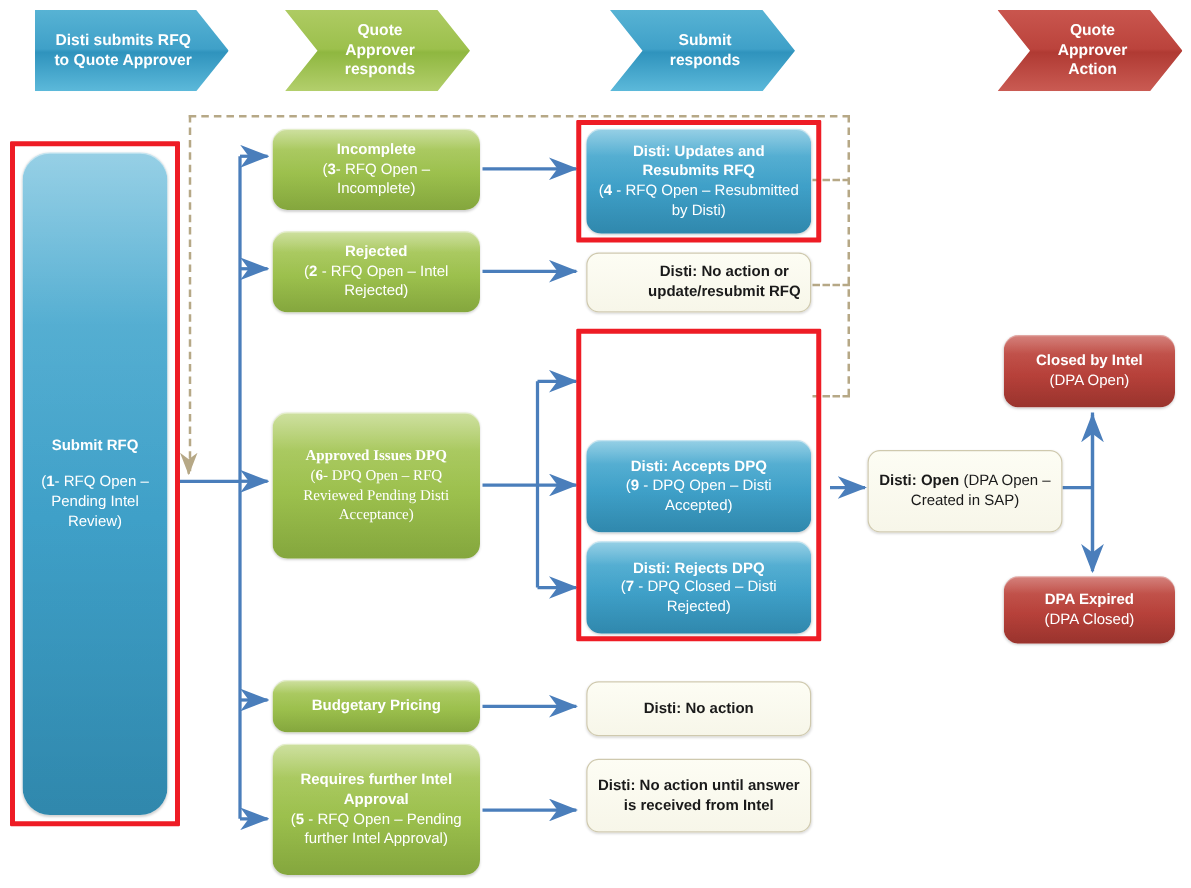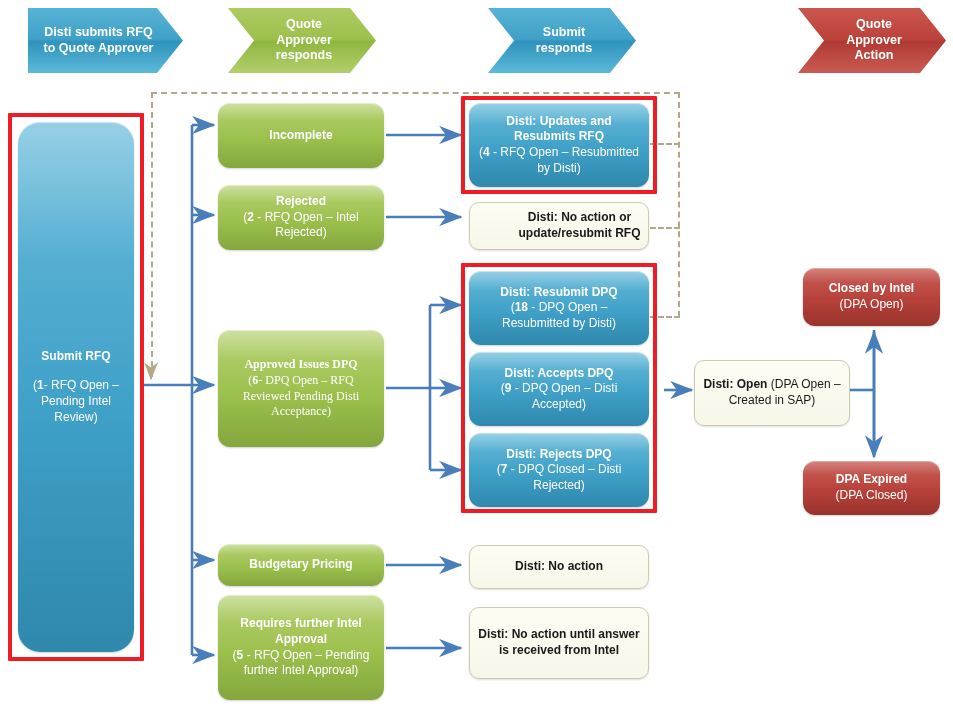--- a/index.html
+++ b/index.html
@@ -212,20 +212,23 @@
   <div class="node blue-node" style="left:18px; top:122px; width:116px; height:530px; border-radius:22px;">
     <div class="t1">Submit RFQ</div>
     <div style="height:14px"></div>
     <div class="t2">
       <span>(</span><b>1</b><span>- RFQ Open – Pending Intel Review)</span>
     </div>
   </div>
 
   <div class="node green-node" style="left:218px; top:103px; width:166px; height:65px;">
     <div class="t1">Incomplete</div>
+    <div class="t2">
+      <span>(</span><b>3</b><span>- RFQ Open – Incomplete)</span>
+    </div>
   </div>
 
   <div class="node green-node" style="left:218px; top:185px; width:166px; height:65px;">
     <div class="t1">Rejected</div>
     <div class="t2">
       <span>(</span><b>2</b><span> - RFQ Open – Intel Rejected)</span>
     </div>
   </div>
 
   <div class="node green-node" style="left:218px; top:330px; width:166px; height:117px;font-family:Liberation Serif, serif;">
@@ -252,46 +255,40 @@
     <div class="t2">
       <span>(</span><b>4</b><span> - RFQ Open – Resubmitted by Disti)</span>
     </div>
   </div>
 
   <div class="node cream-node" style="left:469px; top:202px; width:180px; height:48px;padding-left:48px;">
     <div class="t1">Disti: No action or update/resubmit RFQ</div>
   </div>
 
   <div class="red-outline" style="left:461px; top:263px; width:196px; height:250px;"></div>
-  <div class="node blue-node" style="left:469px; top:271px; width:180px; height:74px;">
-    <div class="t1">Disti: Resubmit DPQ</div>
-    <div class="t2">
-      <span>(</span><b>18</b><span> - DPQ Open – Resubmitted by Disti)</span>
-    </div>
-  </div>
 
   <div class="node blue-node" style="left:469px; top:352px; width:180px; height:74px;justify-content:center;">
     <div class="t1">Disti: Accepts DPQ</div>
     <div class="t2">
       <span>(</span><b>9</b><span> - DPQ Open – Disti Accepted)</span>
     </div>
   </div>
 
   <div class="node blue-node" style="left:469px; top:433px; width:180px; height:74px;">
     <div class="t1">Disti: Rejects DPQ</div>
     <div class="t2">
       <span>(</span><b>7</b><span> - DPQ Closed – Disti Rejected)</span>
     </div>
   </div>
 
   <div class="node cream-node" style="left:469px; top:545px; width:180px; height:44px;">
     <div class="t1">Disti: No action</div>
   </div>
 
-  <div class="node cream-node" style="left:469px; top:607px; width:180px; height:72px;align-items:center;">
+  <div class="node cream-node" style="left:469px; top:607px; width:180px; height:59px;align-items:center;">
     <div class="t1">Disti: No action until answer is received from Intel</div>
   </div>
 
   <div class="node cream-node" style="left:694px; top:360px; width:156px; height:66px;">
     <div>
       <b>Disti:  Open</b><span style="font-weight:normal"> (DPA Open – Created in SAP)</span>
     </div>
   </div>
 
   <div class="node red-node" style="left:803px; top:268px; width:137px; height:58px;">

